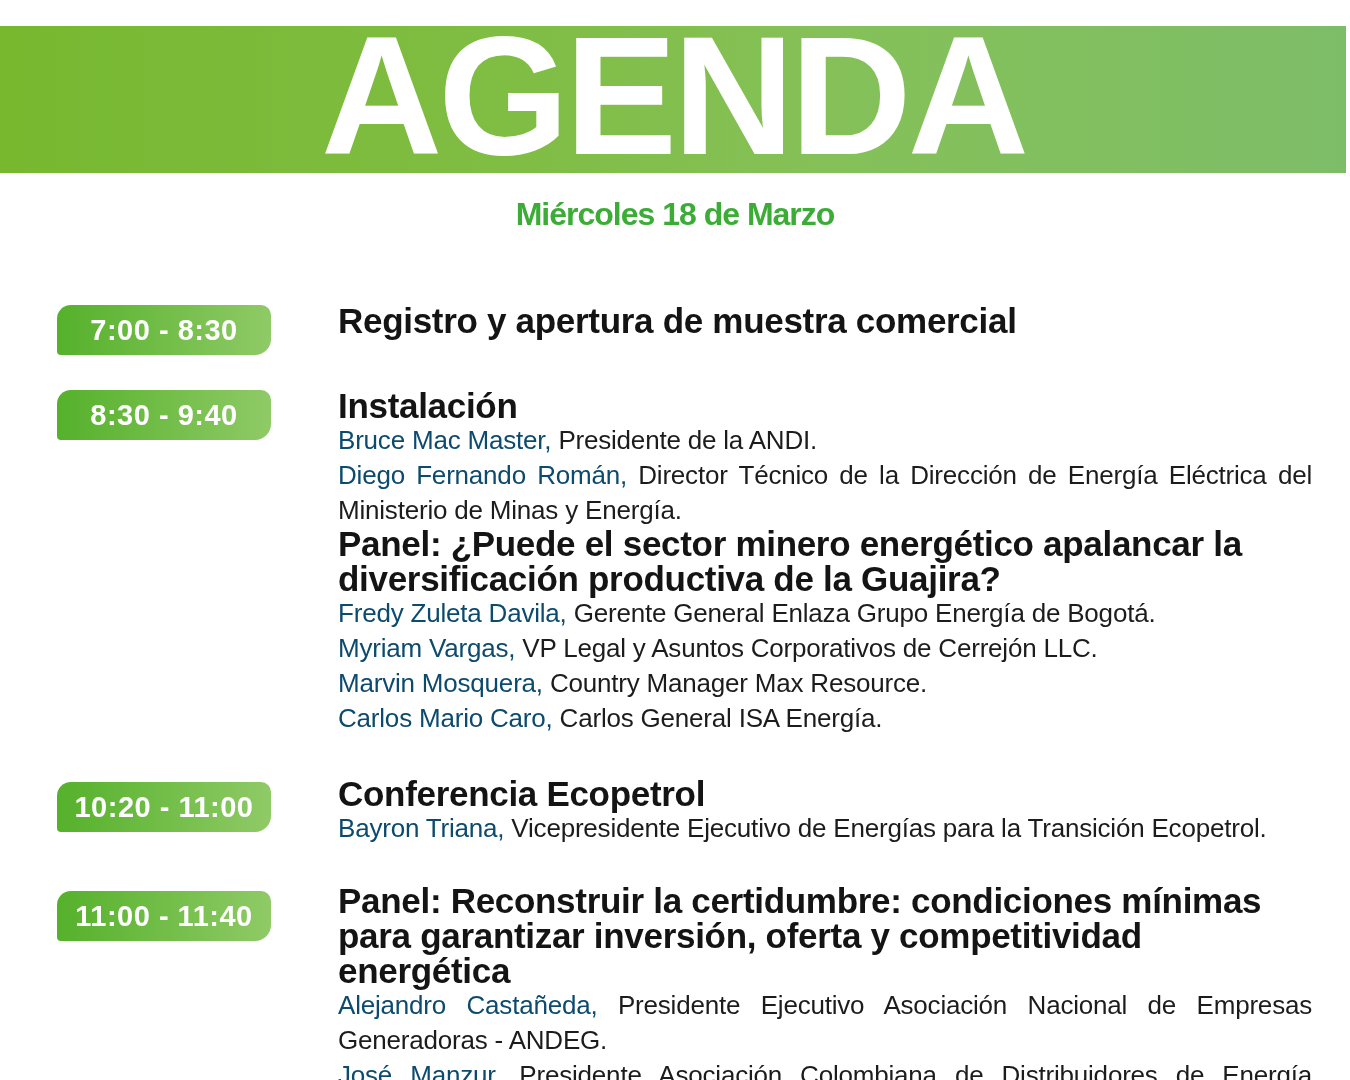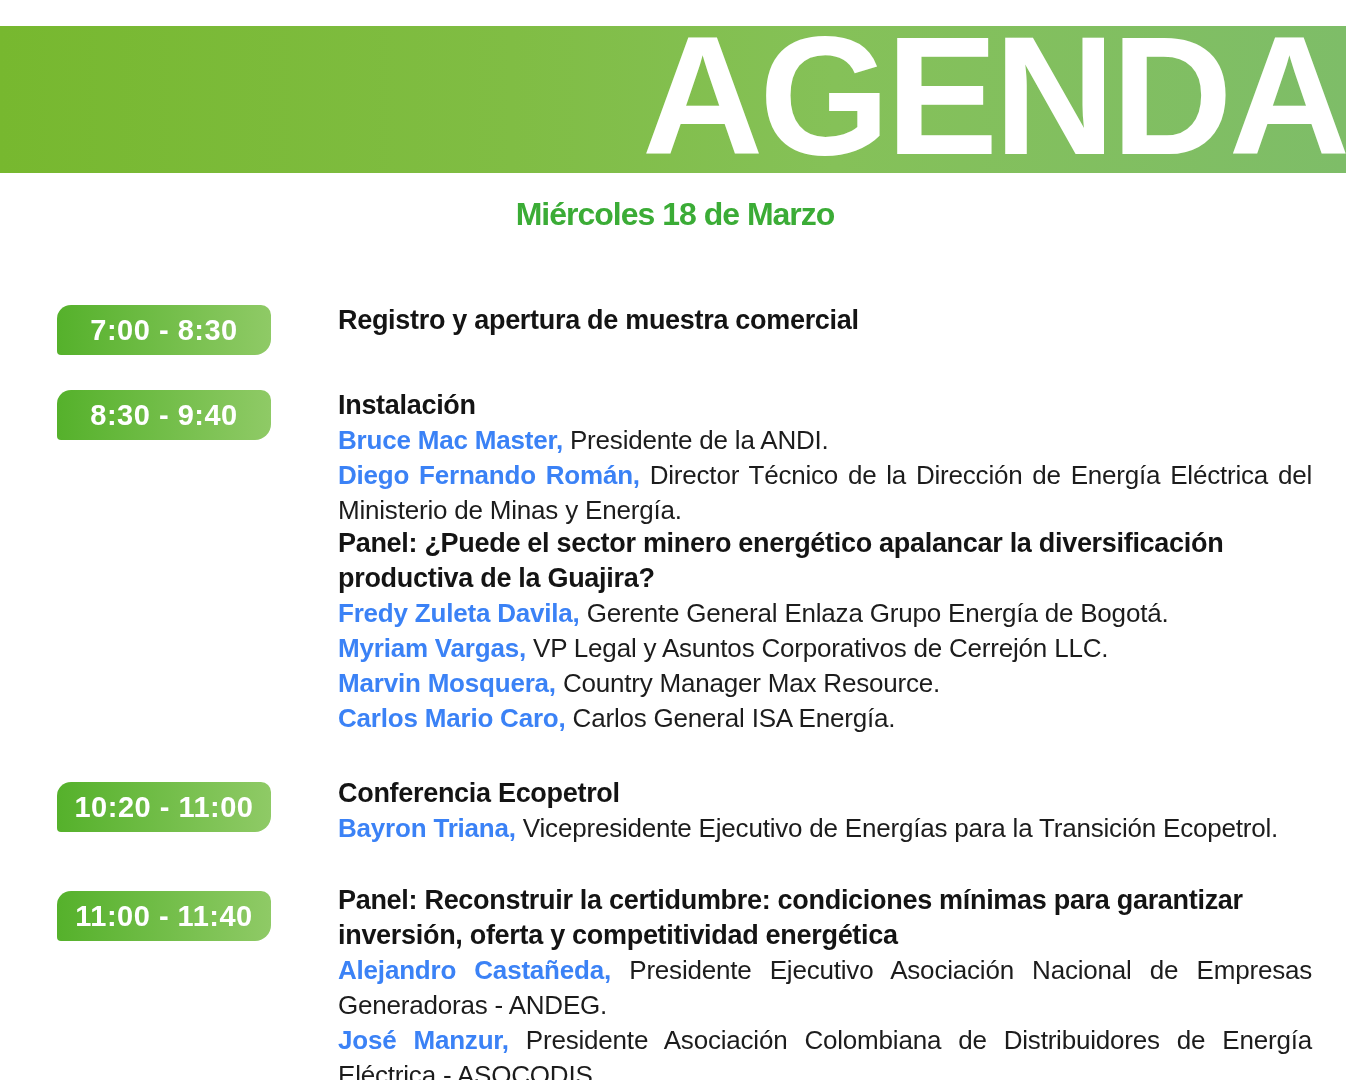--- a/index.html
+++ b/index.html
@@ -11,21 +11,21 @@
     position: relative;
   }
 
   
   .banner {
     position: absolute;
     top: 26px; left: 0; right: 4px; height: 147px;
     background: linear-gradient(90deg, #77b82f 0%, #80bd44 38%, #85c158 62%, #7ebd68 100%);
     display: flex;
     align-items: center;
-    justify-content: flex-end;
+    justify-content: center;
   }
   .banner-title {
     color: #ffffff;
     font-size: 168px;
     font-weight: bold;
     letter-spacing: -4px;
     line-height: 147px;
     transform: translateY(-3px);
   }
 
@@ -54,34 +54,34 @@
     display: flex;
     align-items: center;
     justify-content: center;
     letter-spacing: 0.5px;
   }
   .content {
     margin-left: 338px;
     margin-right: 38px;
   }
   .session-title {
-    font-size: 27px;
+    font-size: 35px;
     font-weight: bold;
     line-height: 35px;
     color: #141414;
     letter-spacing: -0.3px;
   }
   .speaker {
     font-size: 26px;
     line-height: 35px;
     color: #1c1c1c;
     text-align: justify;
     letter-spacing: -0.2px;
   }
-  .speaker .b { font-weight: bold; color: #3b82f6; }
+  .speaker .b { font-weight: normal; color: #0c4a6e; }
 </style>
 </head>
 <body>
 
 <div class="banner">
   <div class="banner-title">AGENDA</div>
 </div>
 
 <div class="date-subtitle">Miércoles 18 de Marzo</div>
 

